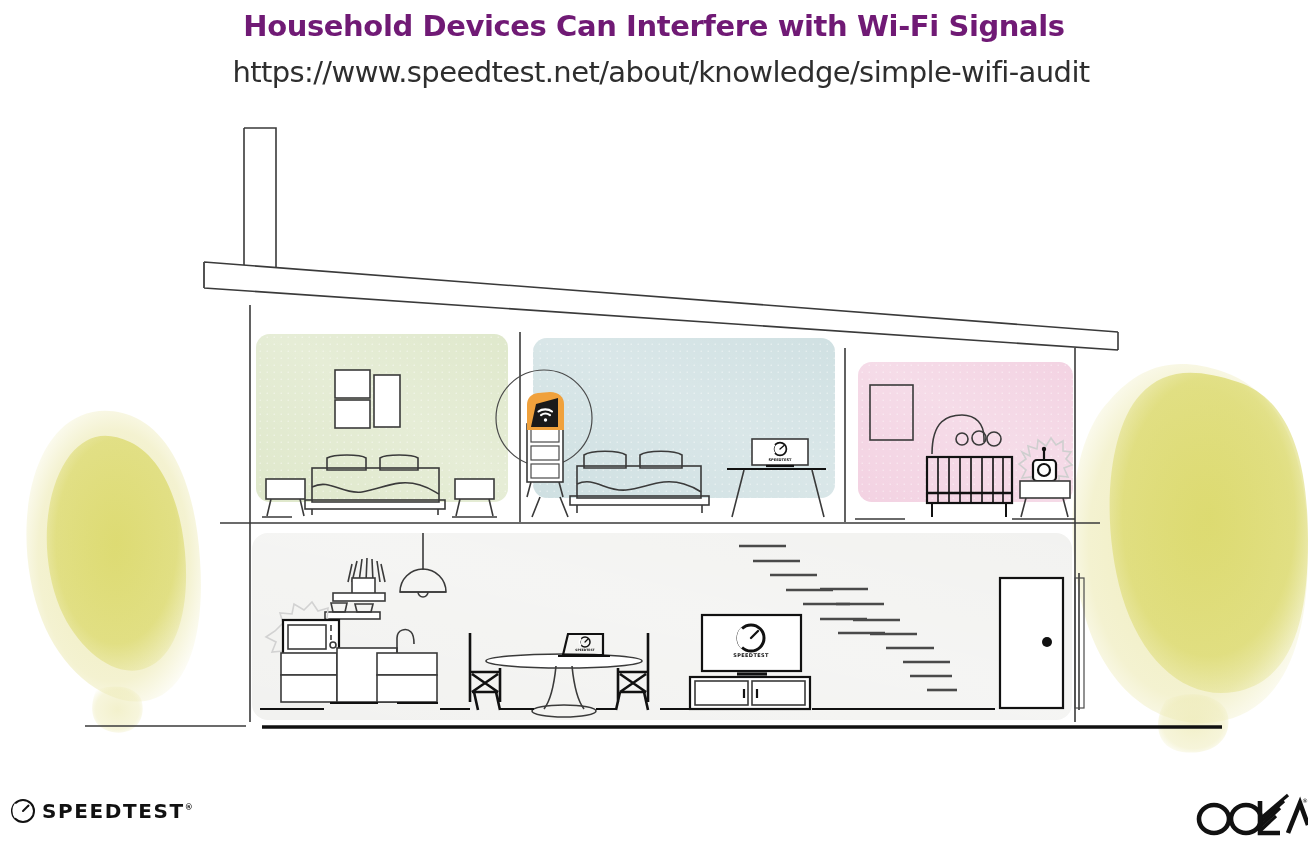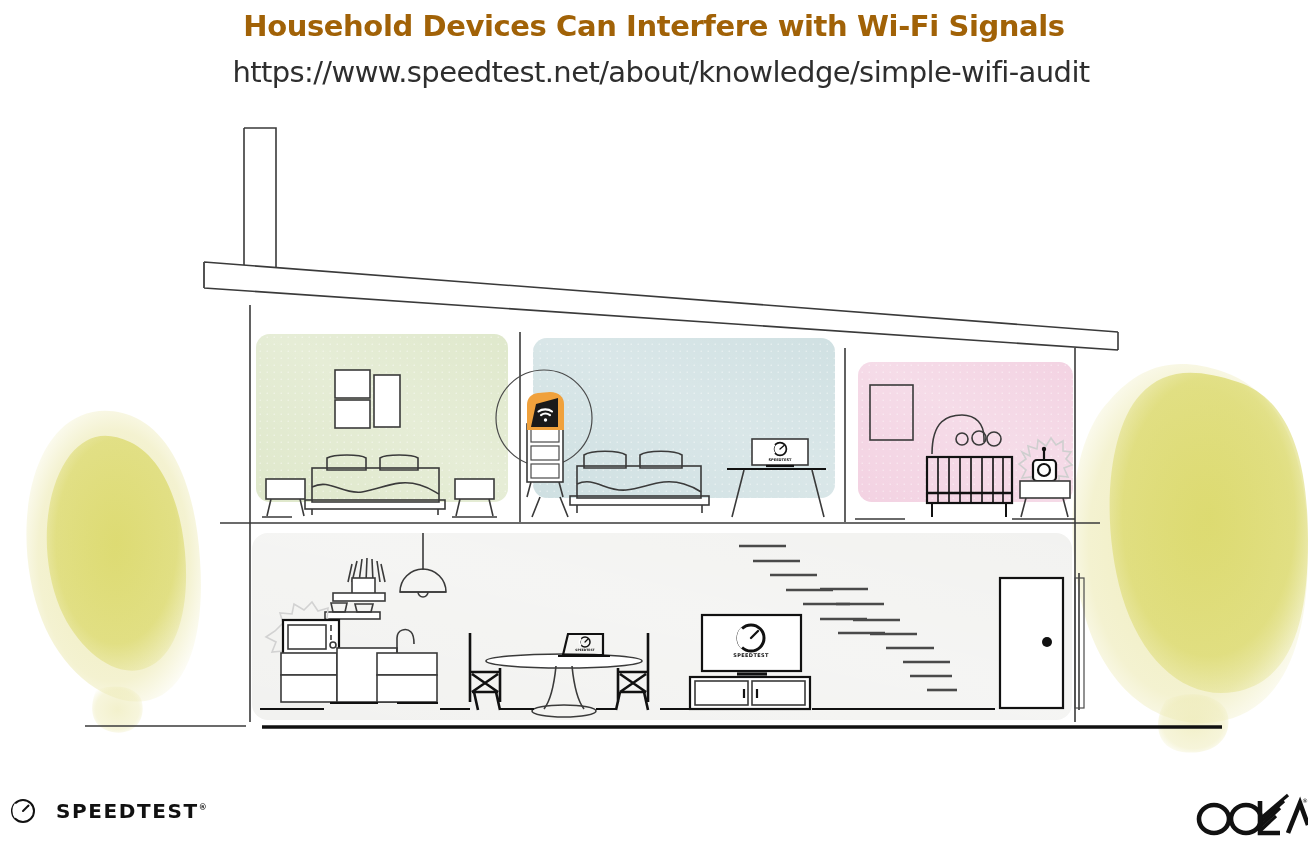--- a/index.html
+++ b/index.html
@@ -8,30 +8,30 @@
     font-family:"Liberation Sans", sans-serif;
     overflow:hidden;position:relative;
   }
   #stage{position:absolute;left:0;top:0;width:1308px;height:861px;}
 
   
   .hdr{position:absolute;left:0;top:0;width:1308px;text-align:center;}
   .hdr .title{
     font-family:"DejaVu Sans", sans-serif;
     font-weight:700;font-size:29px;letter-spacing:-0.4px;
-    color:#a16207;line-height:1;padding-top:12px;
+    color:#701a75;line-height:1;padding-top:12px;
   }
   .hdr .url{
     font-family:"DejaVu Sans", sans-serif;
     font-weight:400;font-size:29px;letter-spacing:-0.6px;
     color:#2e2e2e;line-height:1;padding-top:17px;margin-left:14px;
   }
 
   
-  .footer-left{position:absolute;left:10px;top:798px;display:flex;align-items:center;gap:20px;}
+  .footer-left{position:absolute;left:10px;top:798px;display:flex;align-items:center;gap:6px;}
   .footer-left .lbl{
     font-family:"DejaVu Sans", sans-serif;
     font-weight:700;font-size:20px;letter-spacing:1.6px;color:#111;
   }
   .footer-left .reg{font-size:8px;vertical-align:super;letter-spacing:0;}
   .footer-right{position:absolute;left:1196px;top:793px;}
 
   
   svg.scene{position:absolute;left:0;top:0;}
   .ln{fill:none;stroke:#3a3a3a;stroke-width:1.6;}

